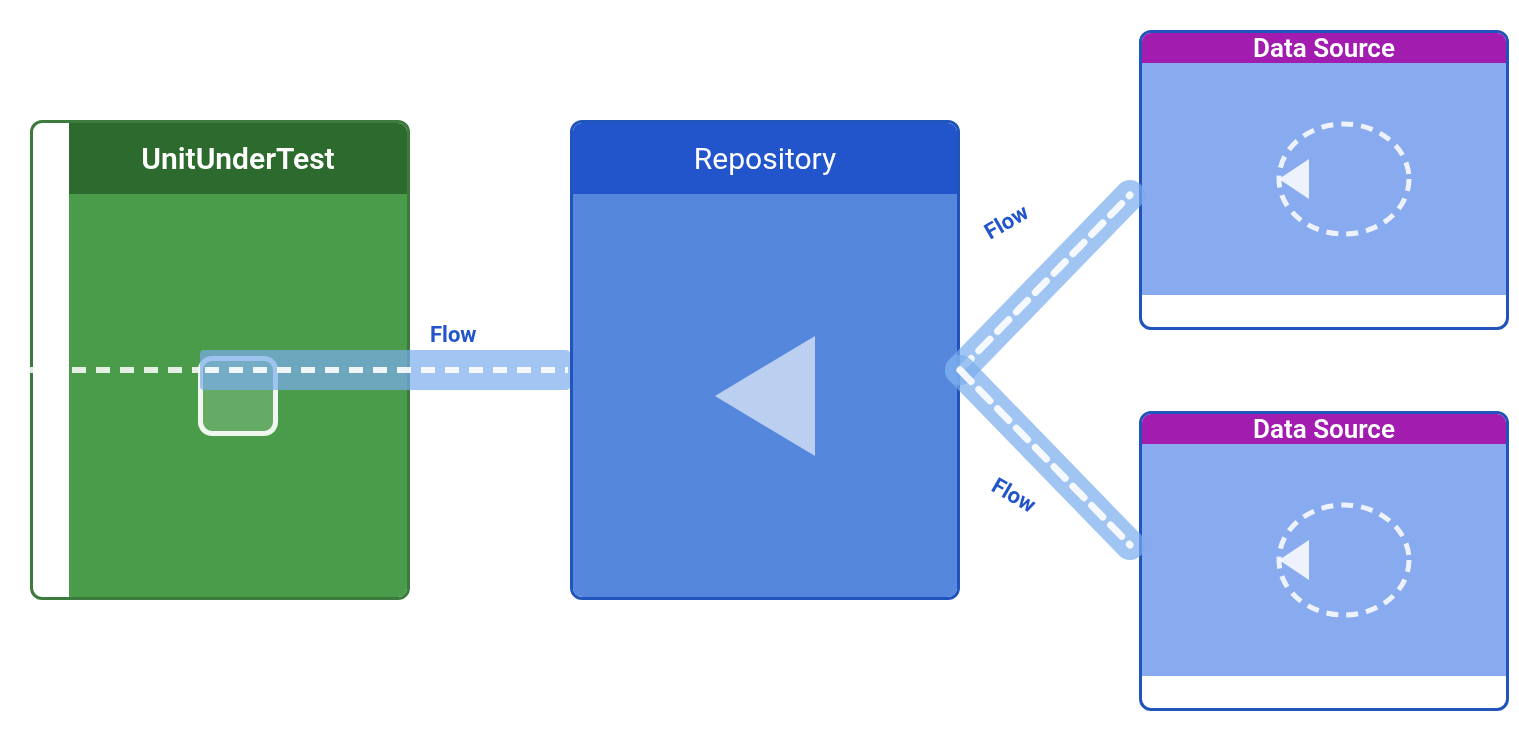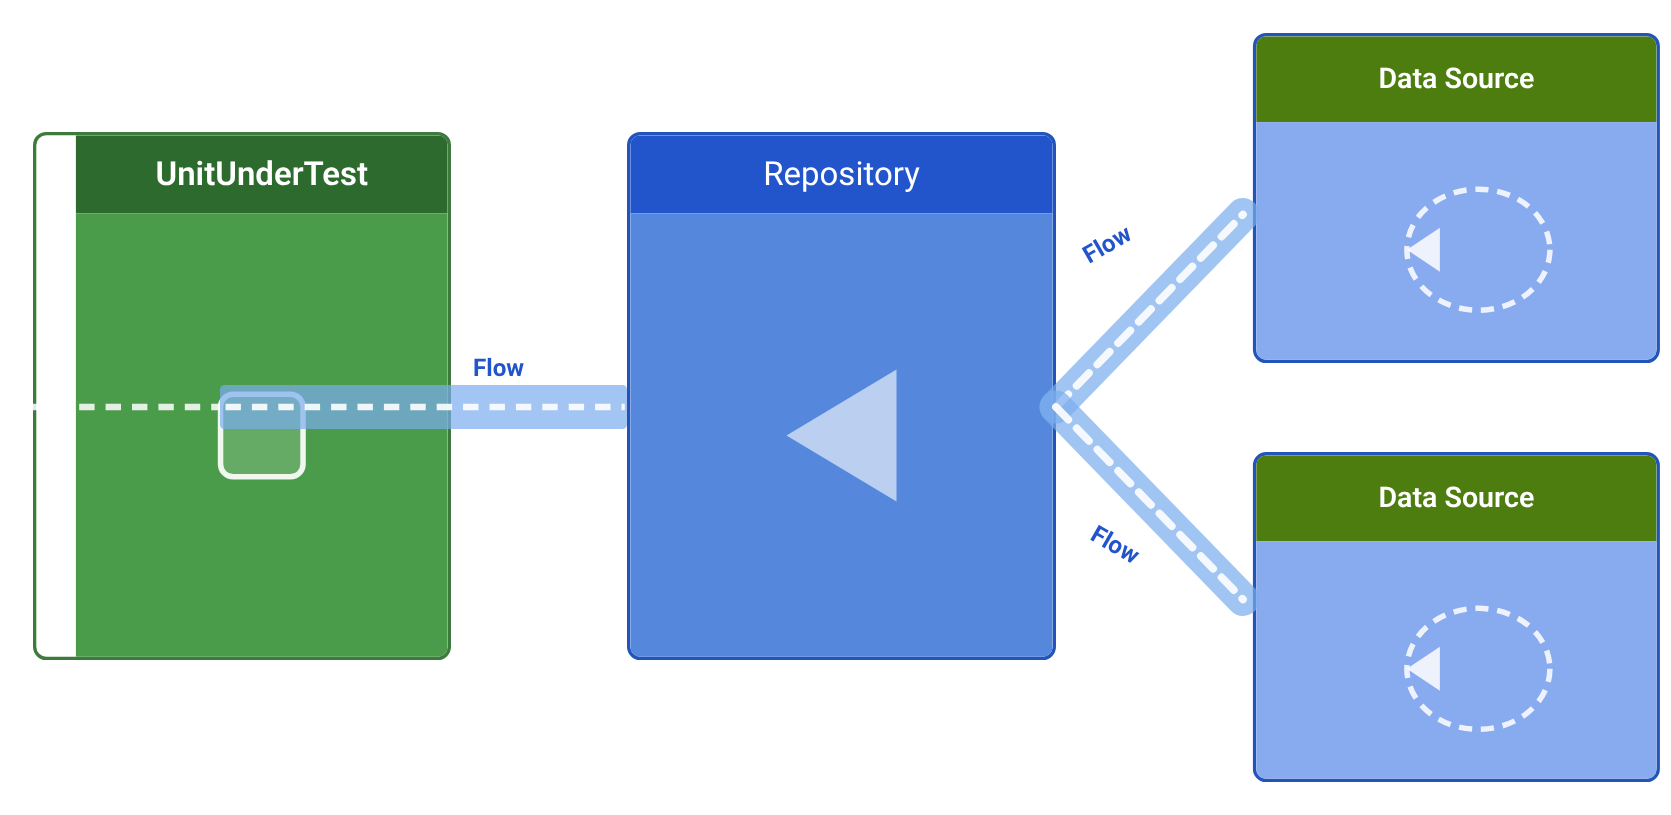--- a/index.html
+++ b/index.html
@@ -133,22 +133,22 @@
       right: 10px;
       bottom: 30px;
       width: 370px;
       height: 300px;
       border-radius: 12px;
       overflow: hidden;
       border: 3px solid #2255bb;
     }
 
     .ds-header {
-      background: #4d7c0f;
-      padding: 24px 20px;
+      background: #a21caf;
+      padding: 0 20px;
       text-align: center;
     }
 
     .ds-header-text {
       color: white;
       font-size: 26px;
       font-weight: 600;
     }
 
     .ds-body {

